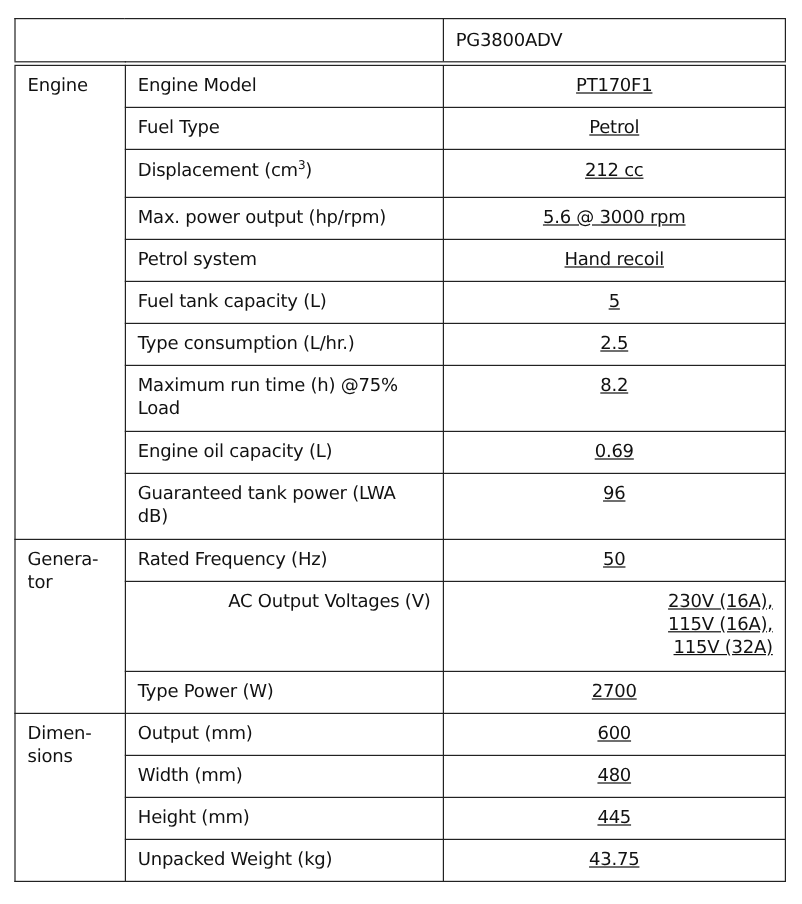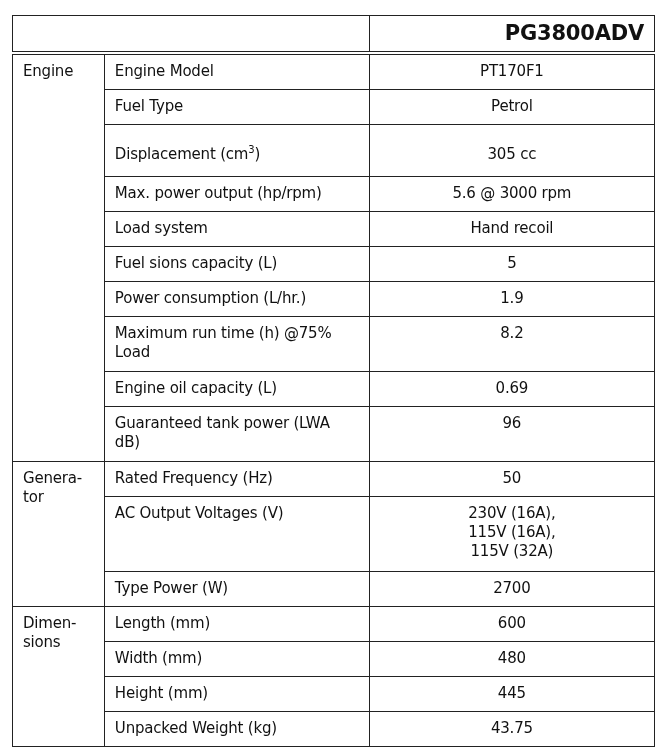--- a/index.html
+++ b/index.html
@@ -35,35 +35,36 @@
   .col-group { width: 86px; }
   .col-label { width: 248px; }
   .col-value { width: 267px; }
   .header-row th {
     height: 20px;
     padding-top: 8px;
     padding-bottom: 7px;
     border-bottom: 4px double #222222;
   }
   .header-row .model {
-    font-weight: bold;
-    text-align: right;
-    font-size: 21px;
+    font-weight: normal;
+    text-align: left;
+    font-size: 15px;
   }
   .group-cell {
     padding-left: 10px;
     margin-top: 44px;
   }
   .value-cell {
     text-align: center;
+    text-decoration: underline;
   }
   tr.single td { height: 20px; }
-  tr.disp td { height: 24px; padding-top: 20px; margin-left: 24px; }
+  tr.disp td { height: 24px; padding-top: 8px; margin-left: 24px; }
   tr.double td { height: 40px; }
-  tr.triple td { height: 60px; }
+  tr.triple td { height: 60px; text-align: right; }
   sup {
     font-size: 10px;
     line-height: 0;
     vertical-align: 6px;
   }
   .multiline {
     white-space: pre-line;
   }
 </style>
 </head>
@@ -87,37 +88,37 @@
       <td class="group-cell multiline" rowspan="10">Engine</td>
       <td>Engine Model</td>
       <td class="value-cell">PT170F1</td>
     </tr>
     <tr class="single">
       <td>Fuel Type</td>
       <td class="value-cell">Petrol</td>
     </tr>
     <tr class="disp">
       <td><span>Displacement (cm</span><sup>3</sup><span>)</span></td>
-      <td class="value-cell">305 cc</td>
+      <td class="value-cell">212 cc</td>
     </tr>
     <tr class="single">
       <td>Max. power output (hp/rpm)</td>
       <td class="value-cell">5.6 @ 3000 rpm</td>
     </tr>
     <tr class="single">
-      <td>Load system</td>
+      <td>Petrol system</td>
       <td class="value-cell">Hand recoil</td>
     </tr>
     <tr class="single">
-      <td>Fuel sions capacity (L)</td>
+      <td>Fuel tank capacity (L)</td>
       <td class="value-cell">5</td>
     </tr>
     <tr class="single">
-      <td>Power consumption (L/hr.)</td>
-      <td class="value-cell">1.9</td>
+      <td>Type consumption (L/hr.)</td>
+      <td class="value-cell">2.5</td>
     </tr>
     <tr class="double">
       <td>Maximum run time (h) @75% Load</td>
       <td class="value-cell">8.2</td>
     </tr>
     <tr class="single">
       <td>Engine oil capacity (L)</td>
       <td class="value-cell">0.69</td>
     </tr>
     <tr class="double">
@@ -138,21 +139,21 @@
 115V (32A)</td>
     </tr>
     <tr class="single">
       <td>Type Power (W)</td>
       <td class="value-cell">2700</td>
     </tr>
 
     <tr class="single">
       <td class="group-cell multiline" rowspan="4">Dimen-
 sions</td>
-      <td>Length (mm)</td>
+      <td>Output (mm)</td>
       <td class="value-cell">600</td>
     </tr>
     <tr class="single">
       <td>Width (mm)</td>
       <td class="value-cell">480</td>
     </tr>
     <tr class="single">
       <td>Height (mm)</td>
       <td class="value-cell">445</td>
     </tr>

